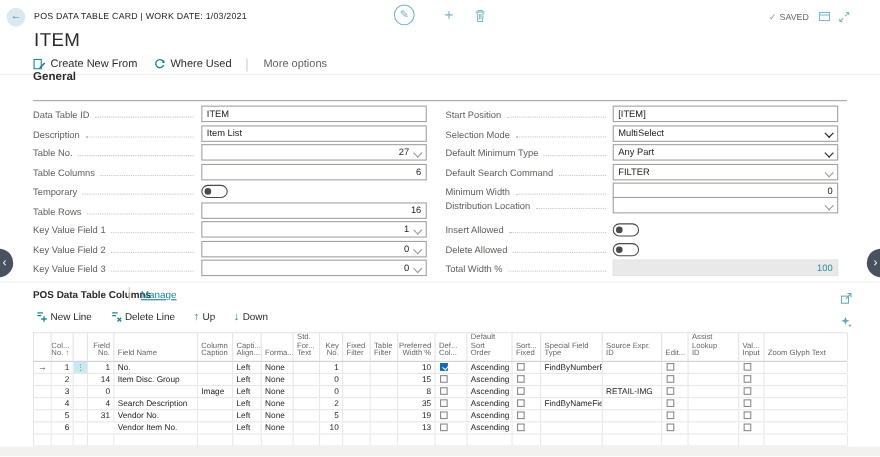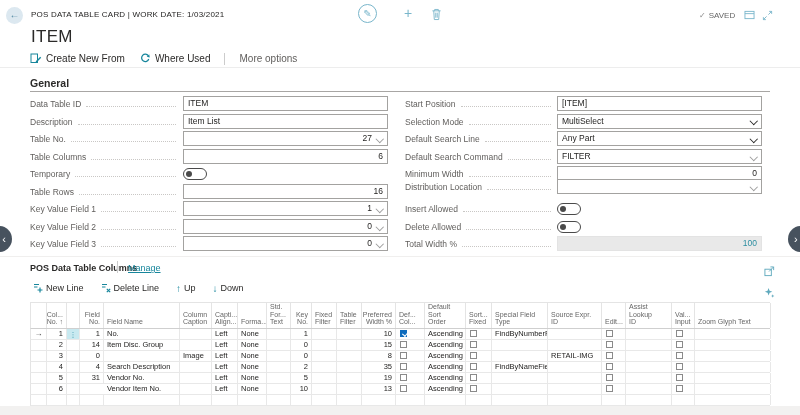--- a/index.html
+++ b/index.html
@@ -22,21 +22,21 @@
   .win-icon2{position:absolute;left:762px;top:10px;}
   
   .page-title{position:absolute;left:31px;top:27px;font-size:17px;color:#2b2a29;letter-spacing:.3px;}
   .actionbar{position:absolute;left:30px;top:51px;height:15px;display:flex;gap:14px;align-items:center;
     font-size:10px;color:#2b2a29;}
   .ab-item{display:flex;gap:4px;align-items:center;cursor:pointer;}
   .ab-sep{width:1px;height:12px;background:#ccc;}
   .more{color:#605e5c;}
   .ab-line{position:absolute;left:0;top:67px;width:800px;height:1px;background:#ededed;}
   
-  .gen-caption{position:absolute;left:30px;top:77px;font-size:10.5px;font-weight:bold;color:#2b2a29;}
+  .gen-caption{position:absolute;left:30px;top:64px;font-size:10.5px;font-weight:bold;color:#2b2a29;}
   .gen-line{position:absolute;left:30px;top:91px;width:740px;height:1px;background:#a8a6a4;}
   #left-fields{position:absolute;left:30px;top:96px;width:358px;height:160px;}
   #right-fields{position:absolute;left:405px;top:96px;width:357px;height:160px;}
   .frow{position:absolute;left:0;height:15px;width:100%;}
   .flabel{position:absolute;left:0;top:0;width:150px;display:flex;align-items:flex-end;height:13px;}
   .flabel-text{font-size:8.5px;color:#605e5c;white-space:nowrap;}
   .leader{flex:1;border-bottom:1px dotted #c9c7c5;margin:0 4px 2px 5px;}
   .fctrl{position:absolute;top:0;width:205px;height:15px;}
   .finput{position:relative;box-sizing:border-box;width:100%;height:15px;border:1px solid #a3a2a0;
     background:#fff;font-size:8.5px;line-height:13px;padding:0 4px;color:#252423;overflow:hidden;white-space:nowrap;}
@@ -248,21 +248,21 @@
       <div class="flabel">
         <div class="flabel-text">Selection Mode</div>
         <div class="leader"></div>
       </div>
       <div class="fctrl" style="left: 152px;">
         <div class="finput lk">MultiSelect<span class="chev dark"></span></div>
       </div>
     </div>
     <div class="frow" style="top: 35px;">
       <div class="flabel">
-        <div class="flabel-text">Default Search Line</div>
+        <div class="flabel-text">Default Minimum Type</div>
         <div class="leader"></div>
       </div>
       <div class="fctrl" style="left: 152px;">
         <div class="finput lk">Any Part<span class="chev dark"></span></div>
       </div>
     </div>
     <div class="frow" style="top: 52.5px;">
       <div class="flabel">
         <div class="flabel-text">Default Search Command</div>
         <div class="leader"></div>

